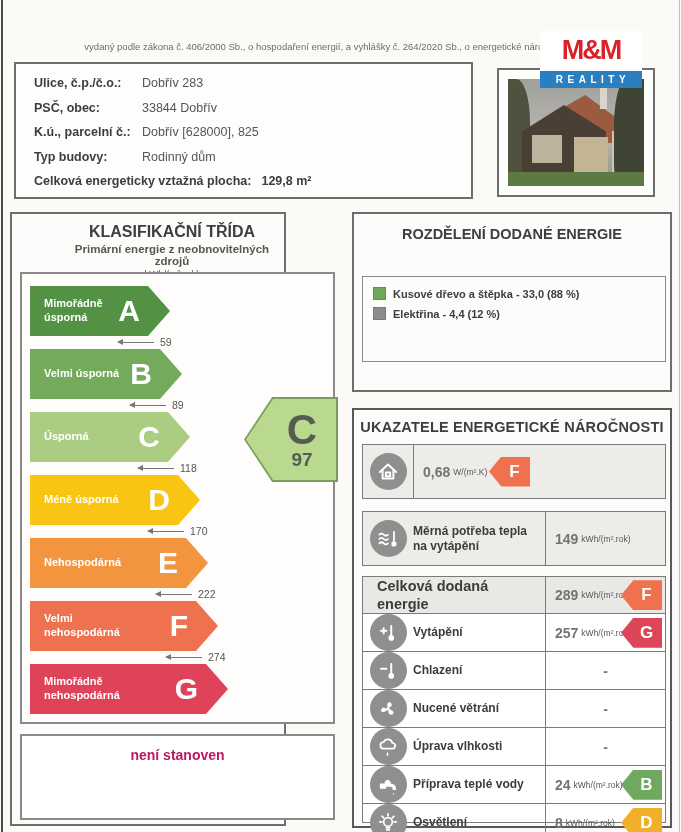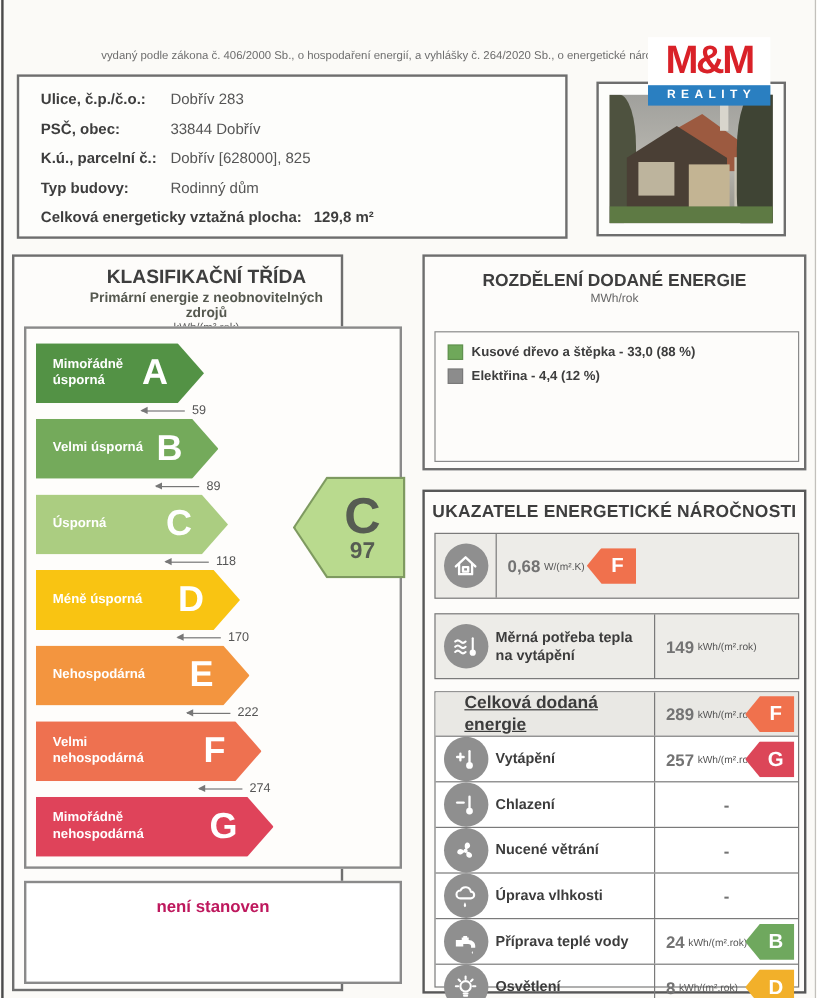--- a/index.html
+++ b/index.html
@@ -11,21 +11,21 @@
   #page::after  { content:""; position:absolute; right:1px; top:0; width:1px; height:100%; background:#c2c0bc; }
 
   
   .doc-title { position:absolute; left:0; top:8px; width:100%; text-align:center;
     font-size:28px; font-weight:bold; letter-spacing:-0.5px; color:#3f3f3f; }
   .doc-subtitle { position:absolute; left:0; top:41px; width:100%; text-align:center;
     font-size:9.5px; color:#6d6d6d; }
 
   
   .logo { position:absolute; left:540px; top:31px; width:102px; z-index:5; }
-  .logo-top { background:#ffffff; text-align:center; font-weight:bold; font-size:33px;
+  .logo-top { background:#ffffff; text-align:center; font-weight:bold; font-size:27px;
     letter-spacing:-2px; line-height:38px; height:40px; font-family:"Liberation Sans",sans-serif; }
   .logo-bar { height:17px; text-align:center; color:#ffffff; font-size:10px; font-weight:bold;
     letter-spacing:4.5px; line-height:17px; padding-left:4px; }
 
   
   .info-box { position:absolute; left:14px; top:62px; width:459px; height:137px;
     border:2px solid #6e6e6e; background:#fdfdfb; padding:12px 0 0 18px; }
   .info-row { display:flex; font-size:12.5px; margin-bottom:10.5px; }
   .info-row .lbl { font-weight:bold; color:#3d3d3d; width:108px; flex:none; }
   .info-row .val { color:#555; }
@@ -86,42 +86,42 @@
   .req-head { position:relative; height:46px; background:#e6e5e1; border-bottom:1.5px solid #8a8a8a;
     display:flex; align-items:center; justify-content:center; text-align:center;
     font-weight:bold; font-size:13.5px; color:#4a4a4a; white-space:pre-line; line-height:1.3; }
   .req-val { height:38px; display:flex; align-items:center; justify-content:center;
     font-weight:bold; font-size:14px; color:#be185d; }
 
   
   #pie-panel { left:352px; top:212px; width:320px; height:180px; }
   #pie-panel .panel-title { font-size:14.5px; margin-top:12px; }
   .pie-unit { text-align:center; font-size:10px; color:#666; margin-top:2px; }
-  .pie-inner { position:absolute; left:8px; top:62px; width:304px; height:109px; border:1.5px solid #8a8a8a;padding-left:37px; }
+  .pie-inner { position:absolute; left:8px; top:62px; width:304px; height:86px; border:1.5px solid #8a8a8a;padding-left:37px; }
   .legend { position:absolute; left:10px; top:10px; }
   .legend-item { display:flex; align-items:center; gap:7px; margin-bottom:7px; }
   .legend-swatch { width:13px; height:13px; flex:none; border:1px solid #00000022; }
   .legend-label { font-size:11px; font-weight:bold; color:#3d3d3d; }
   .pie { position:absolute; left:199px; top:6px; width:74px; height:74px; border-radius:50%;
     background:conic-gradient(var(--pie-second) 0 43.2deg, var(--pie-main) 43.2deg 360deg);
     transform:rotate(-43.2deg); }
 
   
   #ind-panel { left:352px; top:408px; width:320px; height:420px; border-color:#585858; }
   #ind-panel .panel-title { font-size:14.5px; margin-top:9px; letter-spacing:0.2px; }
   .ind-card { position:absolute; left:8px; width:304px; height:55px; border:1.5px solid #7a7a7a; background:#edece8; }
   .ind-table { position:absolute; left:8px; top:166px; width:304px; height:247px; border:1.5px solid #7a7a7a;
     display:flex; flex-direction:column; background:#fff; }
   .ind-row { flex:1; display:flex; border-top:1.5px solid #7a7a7a; }
   .ind-row:first-child { border-top:none; background:#e9e8e4; }
   .ind-card { display:flex; }
   .icon-cell { width:50px; flex:none; display:flex; align-items:center; justify-content:center; }
   .label-cell { flex:1; display:flex; align-items:center; font-weight:bold; font-size:12px;
     color:#3c3c3c; line-height:1.25; padding-right:4px; }
-  .label-cell.total { font-size:14.5px; padding-left:24px;text-decoration:underline; }
+  .label-cell.total { font-size:14.5px; padding-left:14px; }
   .value-cell { width:120px; flex:none; border-left:1.5px solid #7a7a7a; position:relative;
     display:flex; align-items:center; padding-left:9px; }
   .value-cell .num { font-weight:bold; font-size:14px; color:#737373; }
   .value-cell .unit { font-size:8.5px; color:#555; margin-left:3px; }
   .value-cell.dash { justify-content:center; padding-left:0; }
   .badge { position:absolute; right:3px; top:50%; transform:translateY(-50%); width:41px; height:30px;
     clip-path:polygon(0 50%, 30% 0, 100% 0, 100% 100%, 30% 100%);
     display:flex; align-items:center; justify-content:center; padding-left:10px;
     color:#fff; font-weight:bold; font-size:17px; }
   .icon-circle { width:37px; height:37px; border-radius:50%; background:#8f8f8f;
@@ -250,21 +250,20 @@
       </div>
     </div>
 
     <div class="req-box">
       <div class="req-val">není stanoven</div>
     </div>
   </div>
 
   <div class="panel" id="pie-panel">
     <div class="panel-title">ROZDĚLENÍ DODANÉ ENERGIE</div>
-    <div class="pie-unit">MWh/rok</div>
     <div class="pie-inner">
       <div class="legend">
         <div class="legend-item">
           <span class="legend-swatch" style="background: rgb(111, 168, 90);"></span>
           <span class="legend-label">Kusové dřevo a štěpka - 33,0 (88 %)</span>
         </div>
         <div class="legend-item">
           <span class="legend-swatch" style="background: rgb(140, 140, 140);"></span>
           <span class="legend-label">Elektřina - 4,4 (12 %)</span>
         </div>

